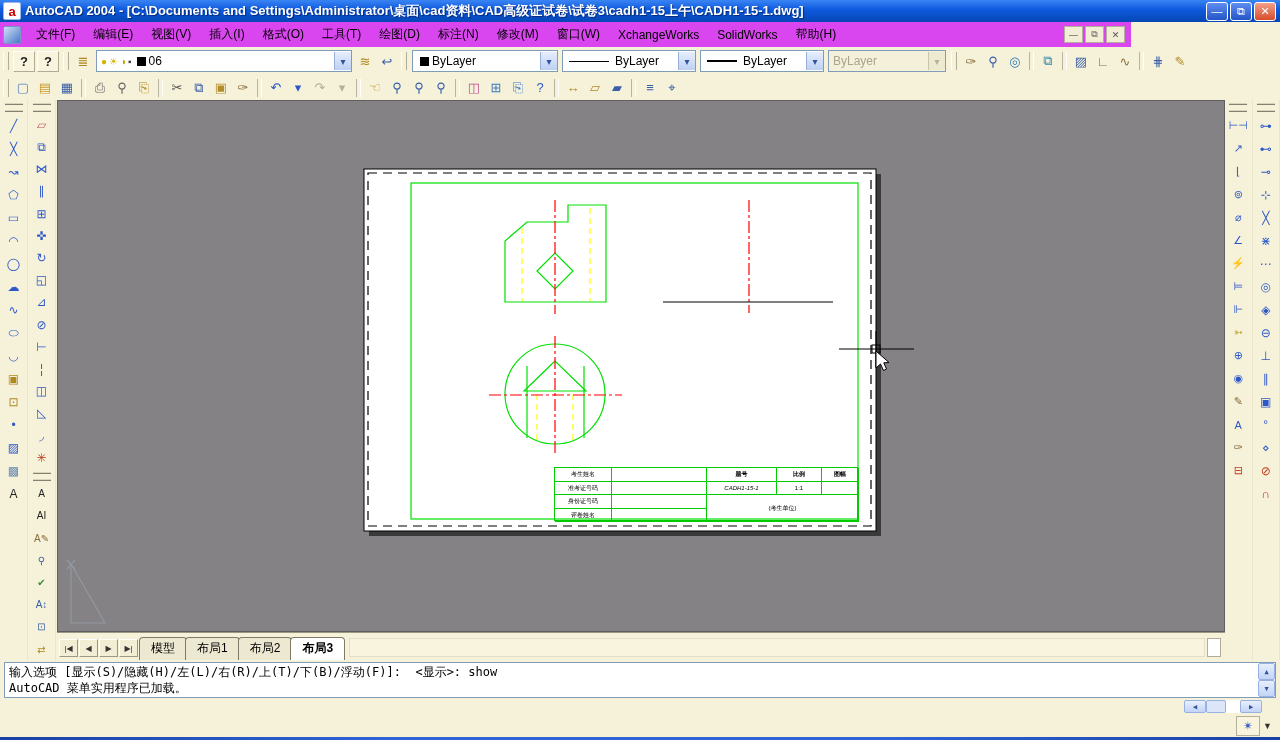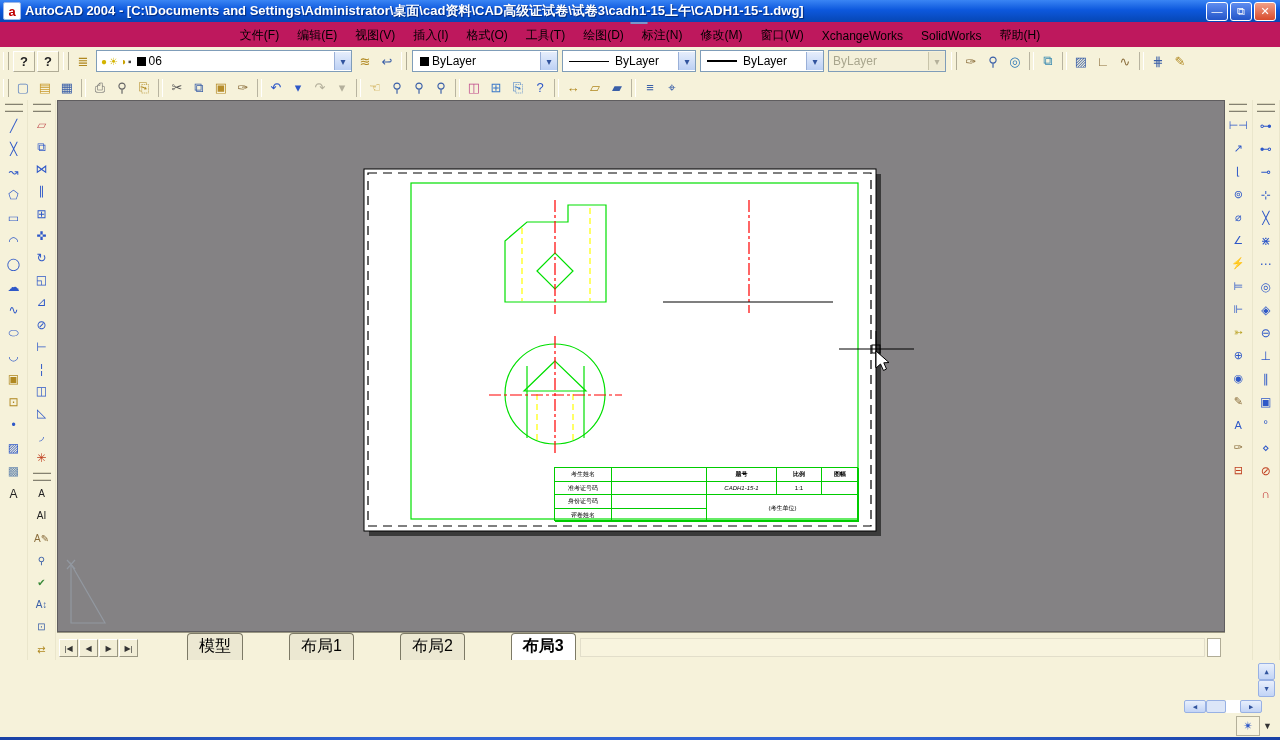--- a/index.html
+++ b/index.html
@@ -12,22 +12,22 @@
   .appicon{width:16px;height:16px;margin:0 4px 0 3px;background:#fff;border:1px solid #9db8e8;
     border-radius:2px;display:flex;align-items:center;justify-content:center;
     color:#c00000;font-weight:bold;font-size:13px;line-height:1;}
   .title-text{font-weight:bold;font-size:13px;white-space:nowrap;text-shadow:1px 1px 1px #00287a;}
   .winbtns{margin-left:auto;display:flex;gap:2px;padding-right:4px;}
   .wbtn{width:20px;height:17px;border:1px solid #fff;border-radius:3px;color:#fff;
     display:flex;align-items:center;justify-content:center;font-size:11px;
     background:linear-gradient(180deg,#5f8df0,#2355c8);}
   .wbtn.close{background:linear-gradient(180deg,#f0a088,#d84b2c);}
   
-  .menubar{position:absolute;left:0;top:22px;width:1280px;height:25px;background:#be185d;
-    display:flex;align-items:center;border-bottom:1px solid #e0dcc2;flex-direction:column;}
+  .menubar{position:absolute;left:0;top:22px;width:1131px;height:25px;background:#d946ef;
+    display:flex;align-items:center;border-bottom:1px solid #e0dcc2;}
   .mdicon{width:16px;height:16px;margin:0 6px 0 3px;border:1px solid #7a96c8;border-radius:2px;
     background:linear-gradient(135deg,#cfe0f8,#4a78c8);}
   .menu-item{padding:3px 9px;white-space:nowrap;color:#000;}
   .mdibtns{margin-left:auto;display:flex;gap:2px;padding-right:6px;}
   .mdibtn{width:17px;height:15px;border:1px solid #b4b09a;background:#f2eed6;color:#555;
     display:flex;align-items:center;justify-content:center;font-size:9px;}
   
   .tbrow{position:absolute;left:0;width:1280px;background:#f6f2da;display:flex;align-items:center;}
   #tbrow1{top:47px;height:28px;border-bottom:1px solid #eae6cc;}
   #tbrow2{top:75px;height:25px;border-bottom:1px solid #b8b4a0;}
@@ -67,21 +67,21 @@
     border:1px solid #00cc00;box-sizing:border-box;font-size:6px;color:#000;line-height:1;}
   .tcell{border-right:1px solid #00cc00;border-bottom:1px solid #00cc00;display:flex;
     align-items:center;justify-content:center;overflow:hidden;white-space:nowrap;}
   .tcell.hdr{font-weight:bold;}
   .tcell.merge{grid-column:3/6;grid-row:3/5;}
   
   .tabbar{height:27px;background:#f6f2da;border-top:1px solid #9a9782;display:flex;align-items:flex-end;padding-left:2px;}
   .tnav{width:17px;height:16px;border:1px solid;border-color:#fff #9a9782 #9a9782 #fff;background:#f2eed6;
     margin:0 1px 3px 0;display:flex;align-items:center;justify-content:center;font-size:8px;color:#333;}
   .tab{padding:2px 11px 3px;border:1px solid #7d7a66;border-bottom:none;background:#ece8d2;
-    border-radius:4px 4px 0 0;margin-right:-2px;font-size:16px;margin-left:48px;}
+    border-radius:4px 4px 0 0;margin-right:-2px;font-size:12px;}
   .tab.active{background:#fff;font-weight:bold;z-index:2;}
   .tabfill{flex:1;height:17px;margin:0 2px 3px 6px;background:#f8f4de;border:1px solid #e2deca;}
   .tabbox{width:12px;height:17px;margin:0 4px 3px 0;background:#fff;border:1px solid #b0ac96;}
   
   .cmd{position:absolute;left:0;top:660px;width:1280px;height:55px;background:#f6f2da;
     font-family:"DejaVu Sans Mono","Liberation Mono",monospace;font-size:12px;}
   .cmdhist{position:absolute;left:4px;top:2px;right:4px;height:36px;background:#fff;
     border:1px solid #7f9db9;padding:1px 20px 1px 4px;box-sizing:border-box;line-height:16px;
     white-space:pre;overflow:hidden;color:#000;}
   .vscroll{position:absolute;right:5px;top:3px;width:17px;height:34px;display:flex;flex-direction:column;}
@@ -627,20 +627,22 @@
           </div><div class="vbtn" style="color: rgb(192, 64, 32);">
             <span>⊘</span>
           </div><div class="vbtn" style="color: rgb(192, 48, 48);">
             <span>∩</span>
           </div></div>
     </div>
   </div>
 </div>
 
 <div class="cmd">
+  <div class="cmdhist"><span>输入选项 [显示(S)/隐藏(H)/左(L)/右(R)/上(T)/下(B)/浮动(F)]:  &lt;显示&gt;: show</span>
+<span>AutoCAD 菜单实用程序已加载。</span></div>
   <div class="vscroll">
     <div class="scbtn">▲</div>
     <div class="scbtn">▼</div>
   </div>
   <div class="hscroll">
     <div class="scbtn">◀</div>
     <div class="hthumb"></div>
     <div class="htrack"></div>
     <div class="scbtn">▶</div>
   </div>

